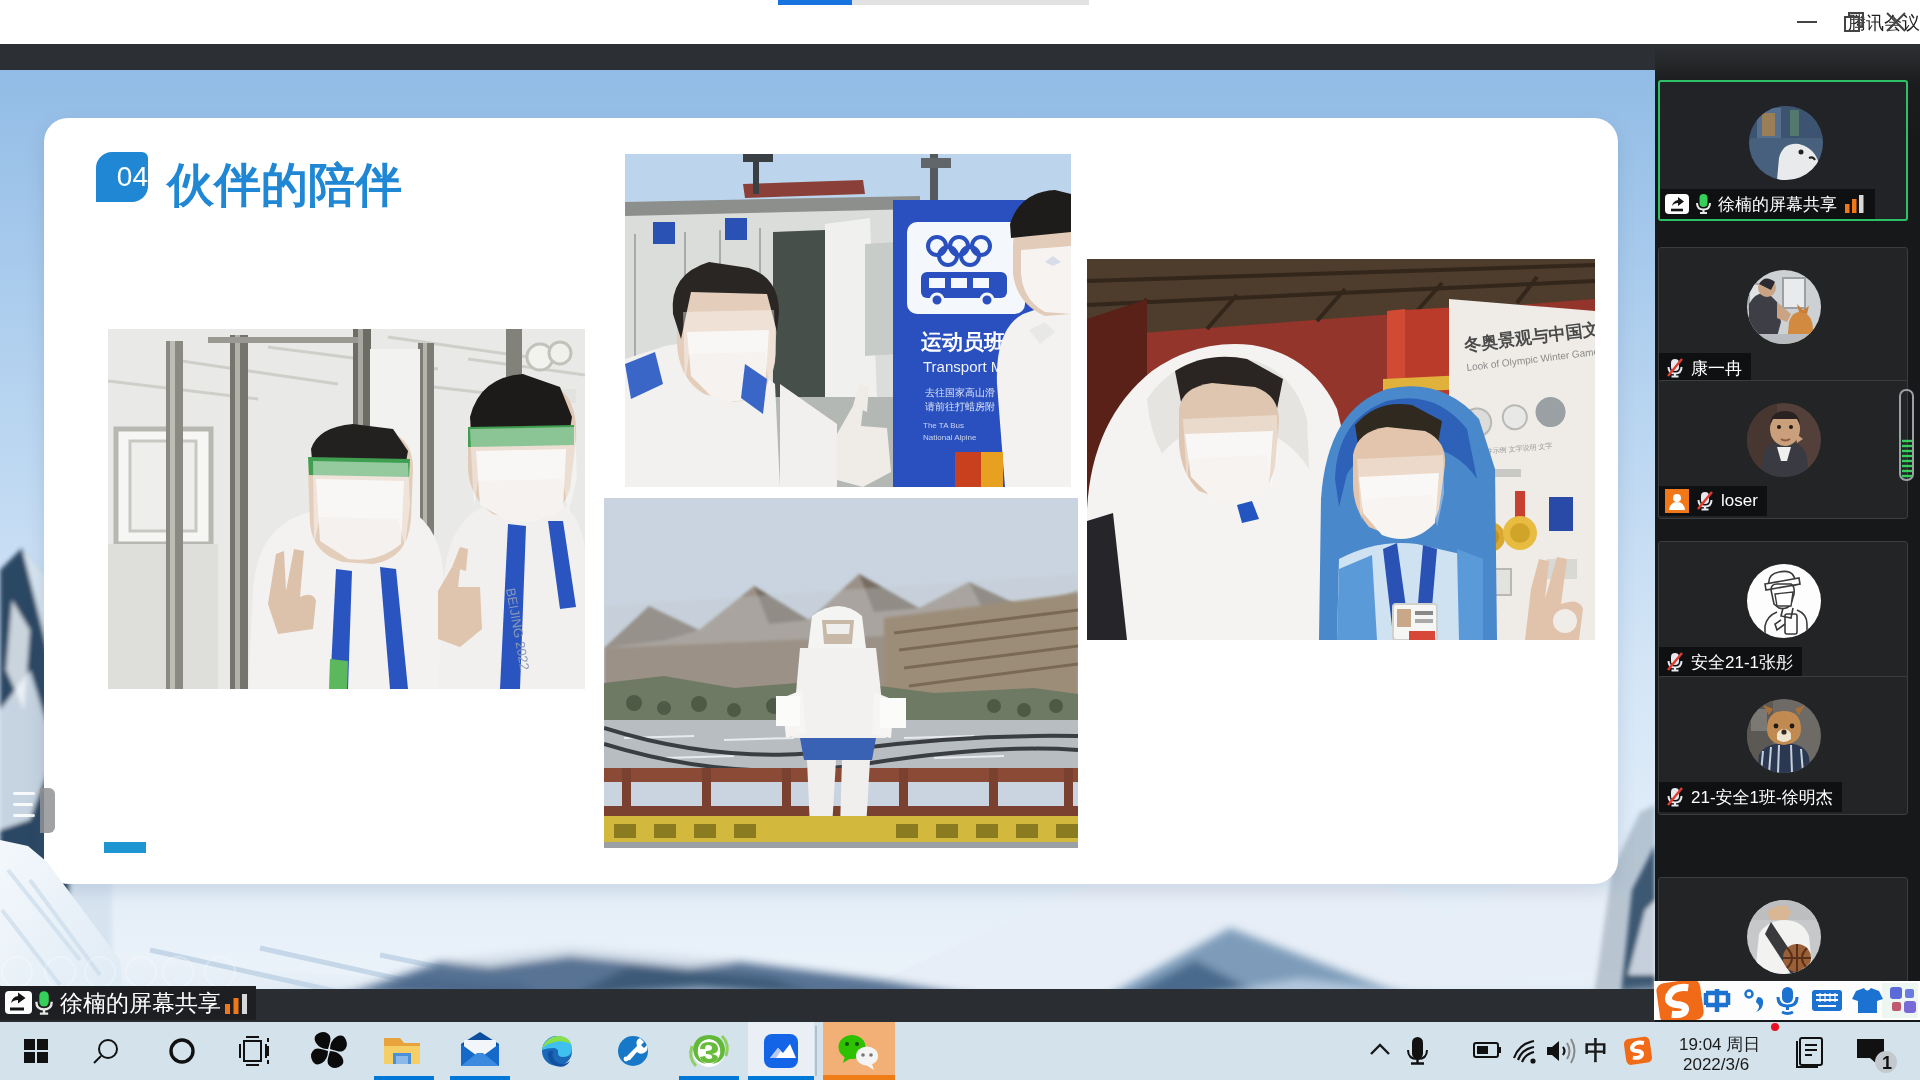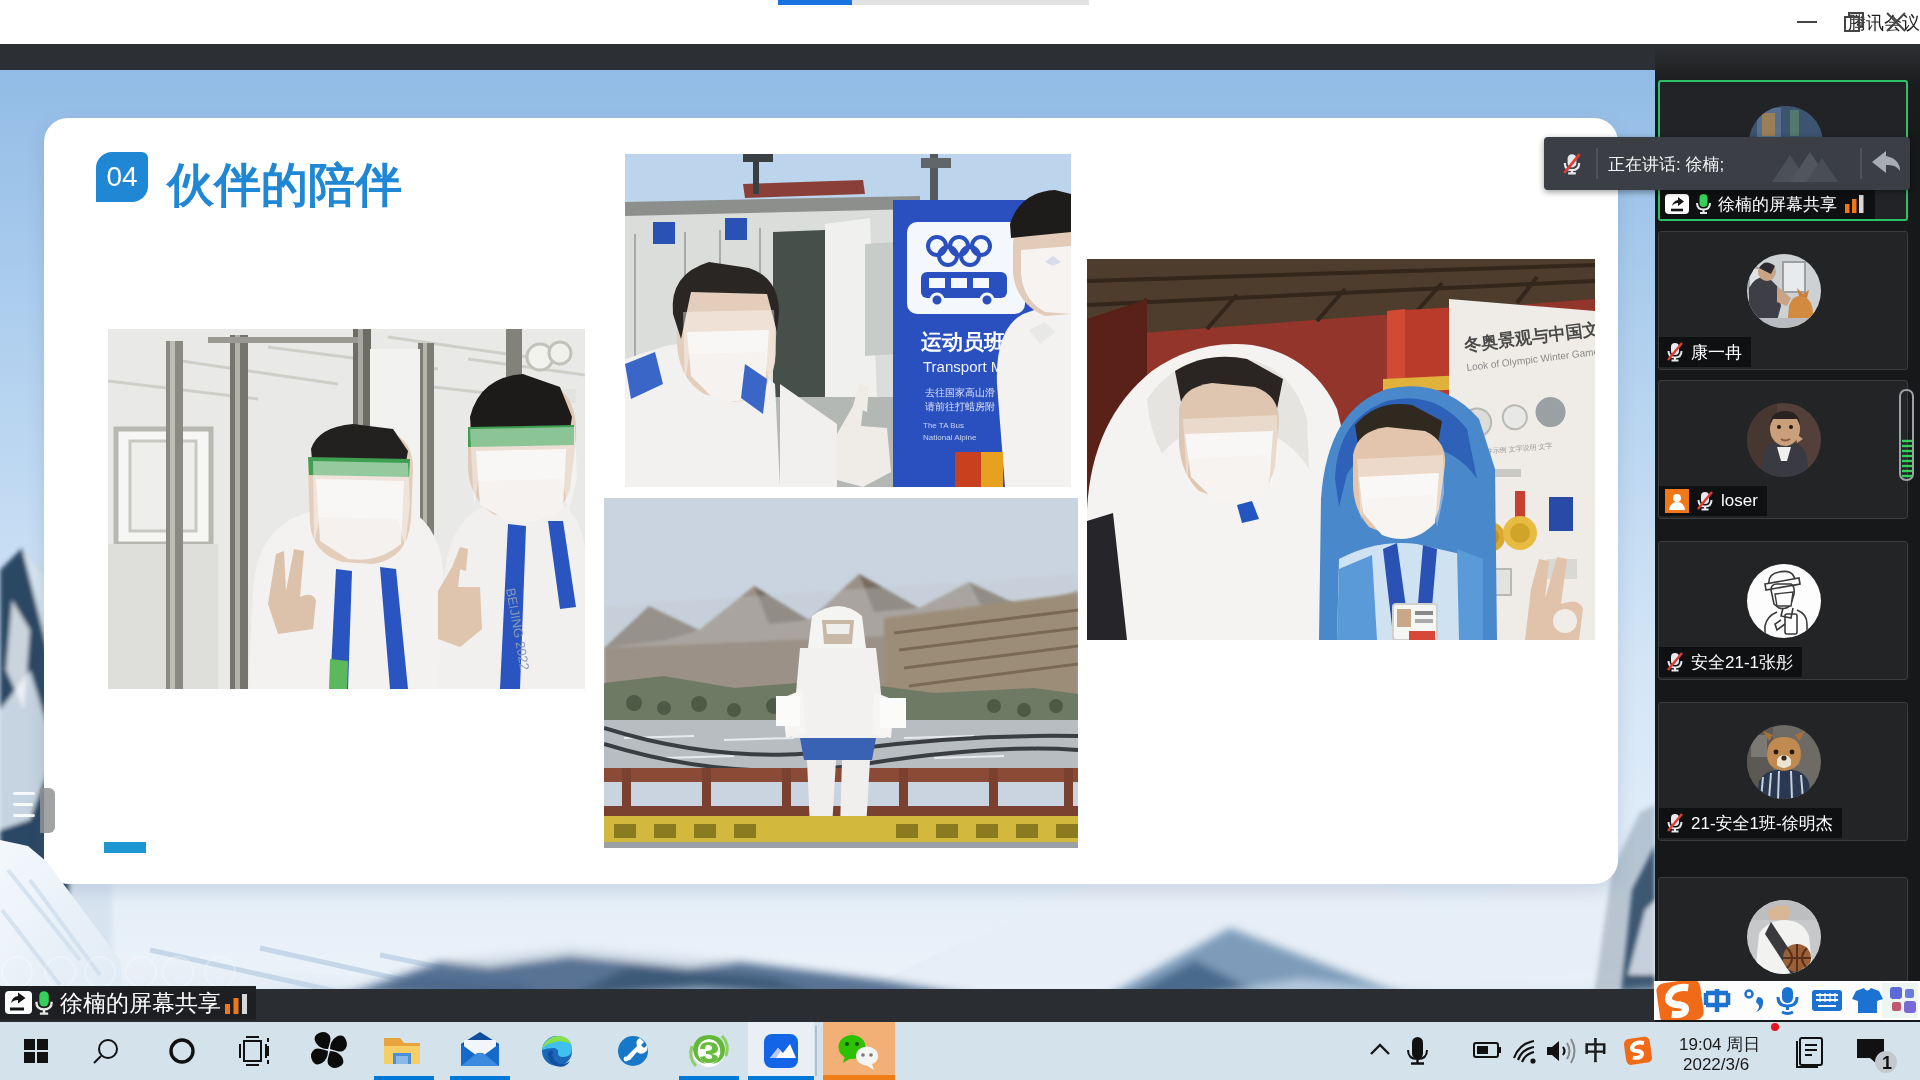--- a/index.html
+++ b/index.html
@@ -11,21 +11,21 @@
   #titlebar { left:0; top:0; width:1920px; height:44px; background:#ffffff; }
   #prog-blue { left:778px; top:0; width:74px; height:5px; background:#1673e0; }
   #prog-gray { left:852px; top:0; width:237px; height:5px; background:#e2e2e2; }
   #title-text { left:0; top:0; width:1920px; height:44px; text-align:right; line-height:46px; font-size:18px; color:#1f1f1f; }
   .winbtn { top:0; width:44px; height:44px; }
 
   
   #darkstrip { left:0; top:44px; width:1655px; height:26px; background:#2c2f33; }
   #slide { left:0; top:70px; width:1655px; height:952px; overflow:hidden; }
   #card { left:44px; top:48px; width:1574px; height:766px; background:#ffffff; border-radius:24px; box-shadow:0 6px 18px rgba(70,100,140,.18); }
-  #badge { left:96px; top:82px; width:52px; height:50px; background:#1f87d3; border-radius:16px 6px 16px 0px; color:#fff; font-size:28px; text-align:center; line-height:50px; }
+  #badge { left:96px; top:82px; width:52px; height:50px; background:#1f87d3; border-radius:16px 6px 16px 0px; color:#fff; font-size:28px; text-align:right; line-height:50px; }
   #slidetitle { left:167px; top:84px; font-size:47px; font-weight:bold; color:#1f87d3; letter-spacing:0px; }
   #bluedash { left:104px; top:772px; width:42px; height:11px; background:#1d96d2; }
   #navtab { left:40px; top:718px; width:15px; height:45px; background:#8f9294; border-radius:0 6px 6px 0; opacity:.85; }
   .navline { left:13px; height:3px; background:rgba(255,255,255,.85); border-radius:2px; }
   #darkband { left:0; top:919px; width:1655px; height:33px; background:#2a2d32; }
   #sharebadge { left:0; top:916px; width:256px; height:34px; background:#1d1f22; }
 
   
   .photo { overflow:hidden; }
 
@@ -518,21 +518,21 @@
         </svg>
         <span>徐楠的屏幕共享</span>
         <svg width="22" height="20" viewBox="0 0 22 20" style="margin-left:7px;">
           <rect x="1" y="10" width="4.5" height="9" fill="#f07818"></rect>
           <rect x="8" y="5" width="4.5" height="14" fill="#f07818"></rect>
           <rect x="15" y="1" width="4.5" height="18" fill="#d8d8d8"></rect>
         </svg>
       </div>
     </div>
 
-    <div class="tile" style="top:187px;">
+    <div class="tile" style="top:203px;">
       <div class="avatar">
         <svg width="74" height="74" viewBox="0 0 74 74">
           <rect width="74" height="74" fill="#cdd1d3"></rect>
           <rect x="36" y="8" width="22" height="30" fill="#e8eaec" stroke="#9aa0a4" stroke-width="2"></rect>
           <rect x="2" y="14" width="18" height="26" fill="#dfe2e4" stroke="#a8aeb2" stroke-width="2"></rect>
           <path d="M 2,74 L 2,34 Q 10,20 22,24 L 30,32 L 34,52 L 28,74 Z" fill="#3e3f46"></path>
           <circle cx="20" cy="18" r="9" fill="#caa384"></circle>
           <path d="M 12,14 Q 18,4 28,12 L 24,20 Z" fill="#2a2a30"></path>
           <path d="M 30,32 L 44,44 L 40,52 L 30,48 Z" fill="#caa384"></path>
           <path d="M 40,74 L 42,52 Q 46,40 56,42 Q 66,46 66,60 L 64,74 Z" fill="#d28a40"></path>
@@ -594,21 +594,21 @@
         </svg>
       </div>
       <div class="label">
           <svg width="20" height="22" viewBox="0 0 20 22" style="margin-right:6px;">
             <use href="#micm"></use>
           </svg>
           <span>安全21-1张彤</span>
         </div>
     </div>
 
-    <div class="tile" style="top:658px;padding-left:45px;">
+    <div class="tile" style="top:632px;padding-left:45px;">
       <div class="avatar">
         <svg width="74" height="74" viewBox="0 0 74 74">
           <rect width="74" height="74" fill="#6e6a66"></rect>
           <rect x="0" y="0" width="26" height="74" fill="#5c5854"></rect>
           <rect x="4" y="10" width="16" height="22" fill="#7c7874"></rect>
           <path d="M 10,74 L 12,56 Q 18,44 37,44 Q 58,44 62,58 L 64,74 Z" fill="#2a3852"></path>
           <g stroke="#c8d0dc" stroke-width="2" fill="none">
               <path d="M 16,52 L 14,74"></path>
               <path d="M 24,48 L 22,74"></path>
               <path d="M 32,46 L 31,74"></path>
@@ -821,29 +821,13 @@
         <path d="M 1797,19 L 1797,45 L 1818,45"></path>
       </g>
       <g>
         <path d="M 1857,17 L 1884,17 L 1884,36 L 1878,36 L 1878,43 L 1870,36 L 1857,36 Z" fill="#111"></path>
         <circle cx="1886" cy="40" r="11" fill="#c3c9ce"></circle>
         <text x="1882" y="47" font-size="18" font-weight="bold" fill="#111" font-family="Liberation Sans">1</text>
       </g>
     </svg>
   </div>
 
-  <div class="abs" id="speaknote">
-    <svg width="366" height="53" viewBox="0 0 366 53">
-      <g transform="translate(17,15) scale(1.1)">
-          <use href="#micm"></use>
-        </g>
-      <path d="M 53,11 L 53,42" stroke="#55595f" stroke-width="1.5"></path>
-      <text x="64" y="33" fill="#f2f2f2" font-size="17" font-family="Liberation Sans">正在讲话: 徐楠;</text>
-      <g opacity=".85">
-        <path d="M 228,45 L 246,18 L 264,45 Z" fill="#50555c"></path>
-        <path d="M 246,45 L 266,15 L 286,45 Z" fill="#565b63"></path>
-        <path d="M 262,45 L 278,21 L 294,45 Z" fill="#4c5158"></path>
-      </g>
-      <path d="M 317,11 L 317,42" stroke="#55595f" stroke-width="1.5"></path>
-      <path d="M 342,19 L 342,14 L 328,25 L 342,36 L 342,28 Q 352,27 356,34 Q 356,22 342,19 Z" fill="#a8adb5"></path>
-    </svg>
-  </div>
 </div>
 
 </body></html>

